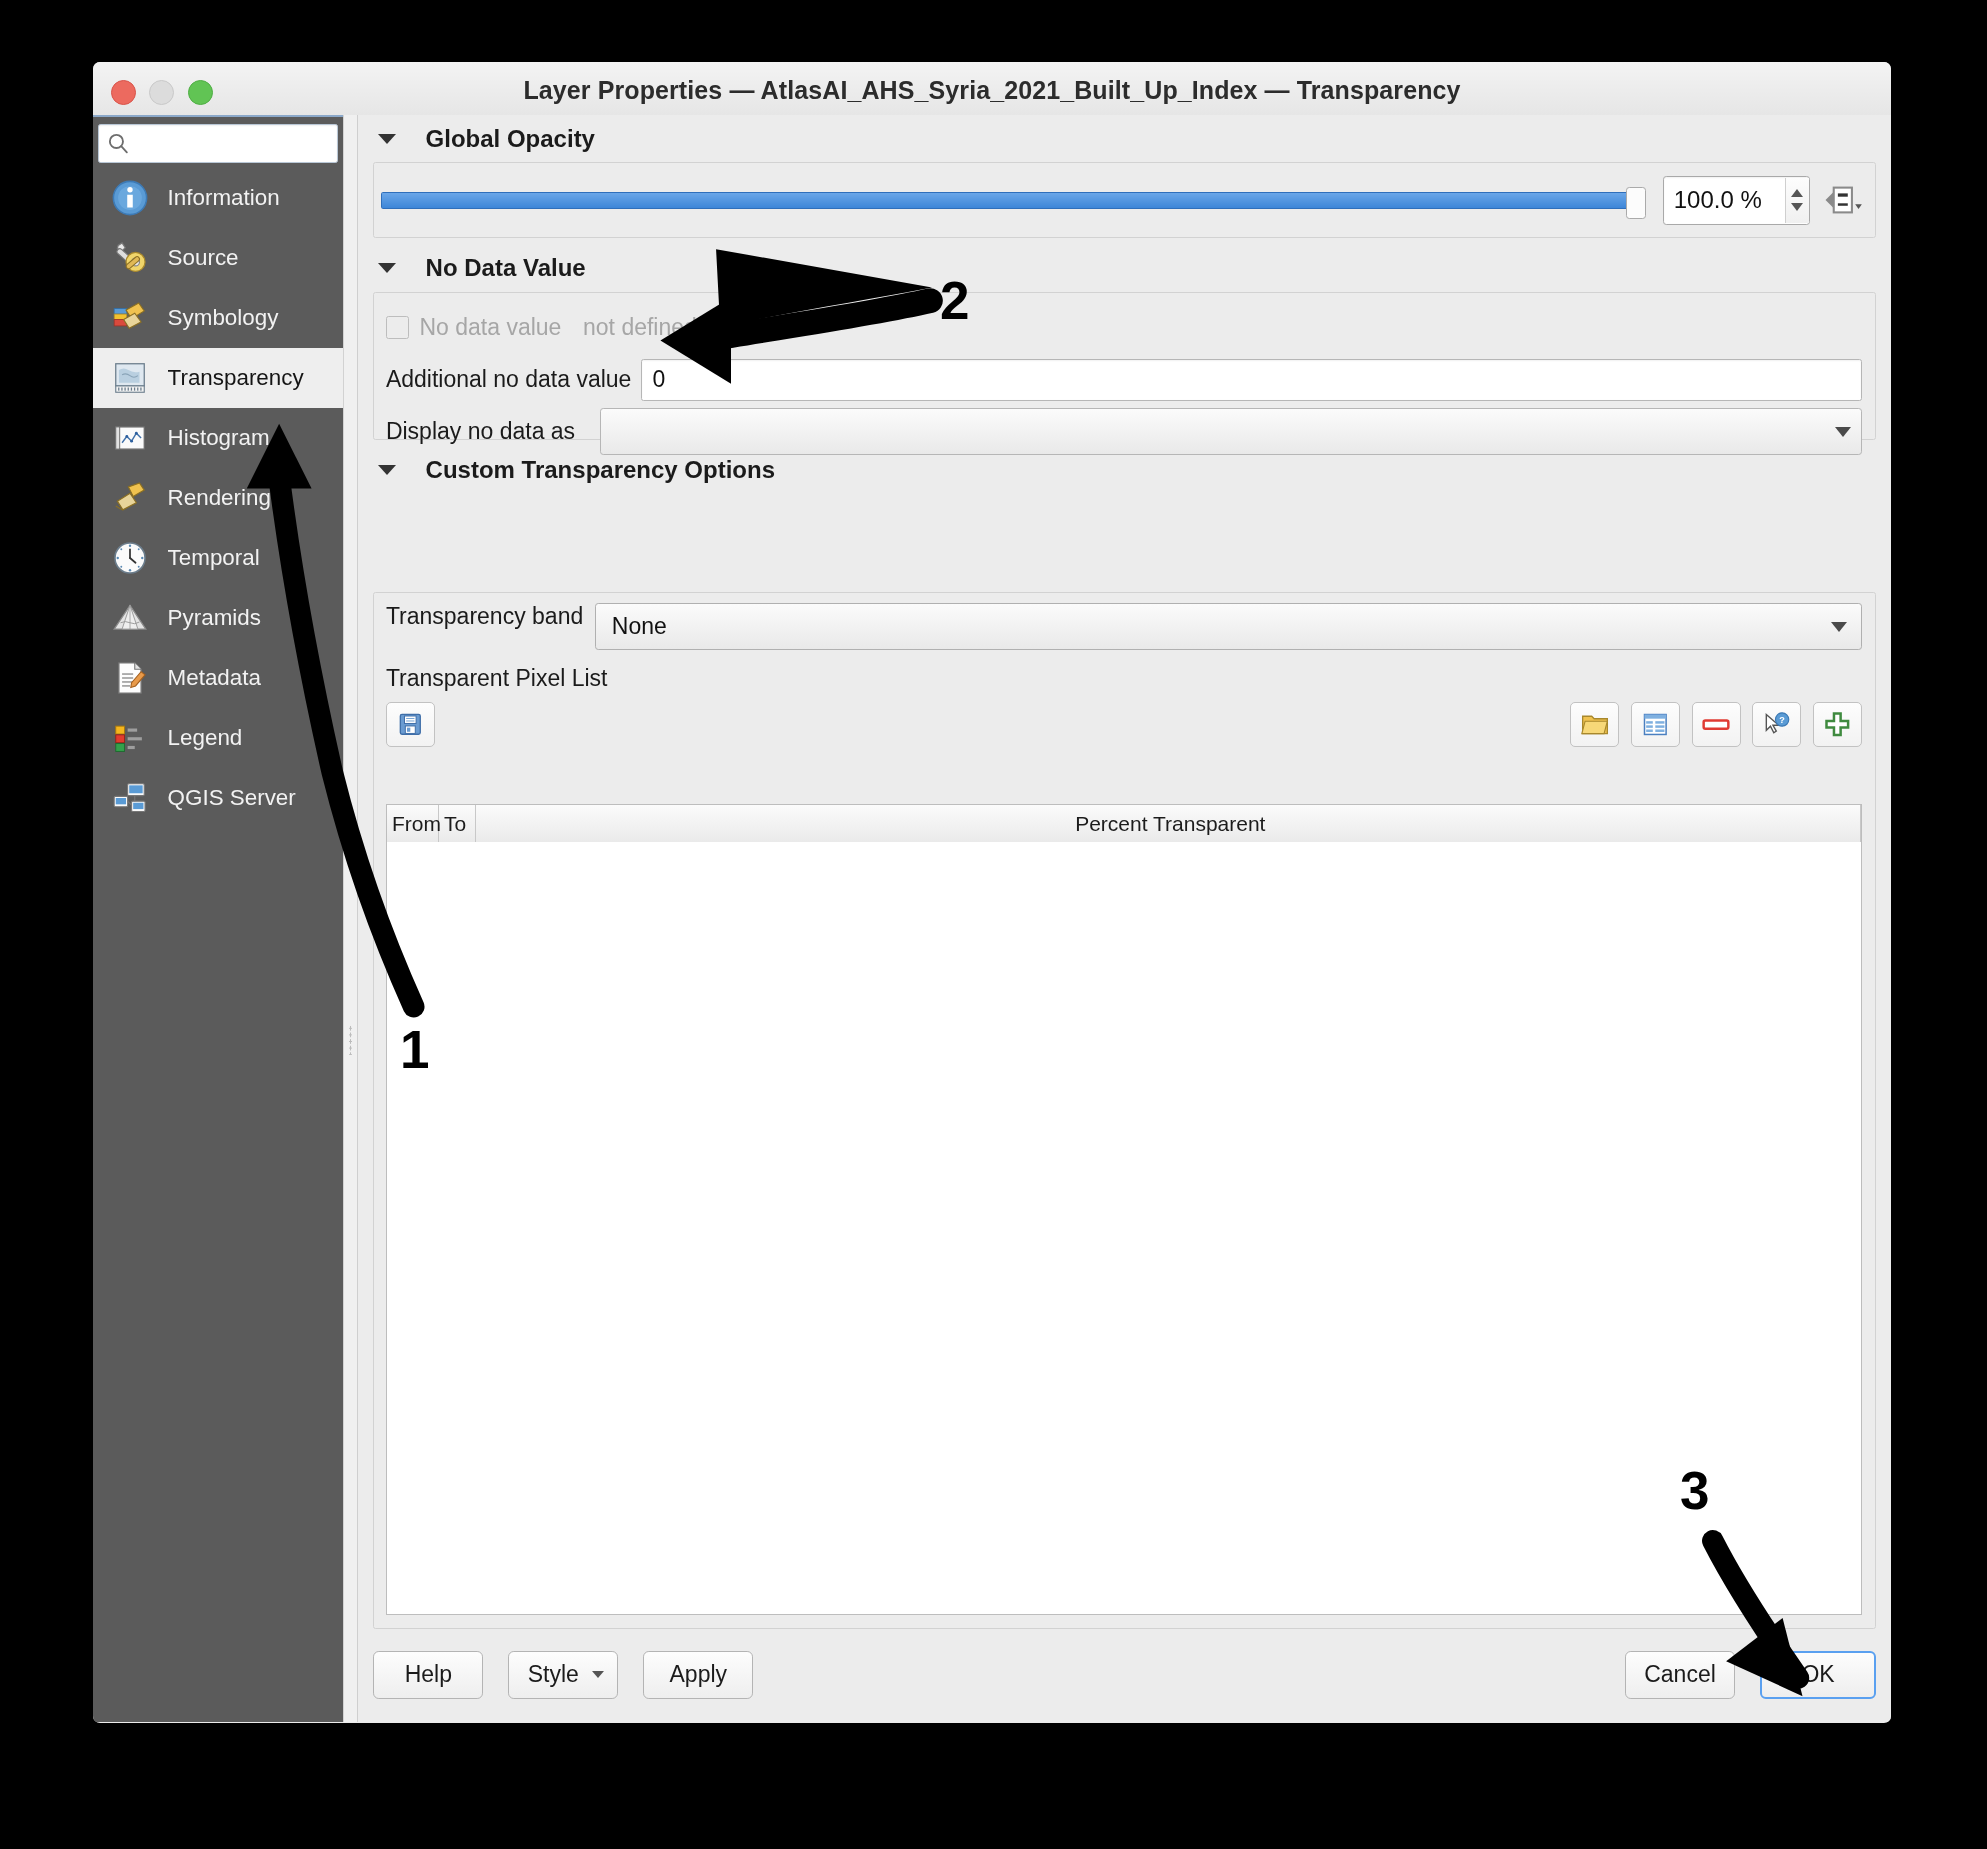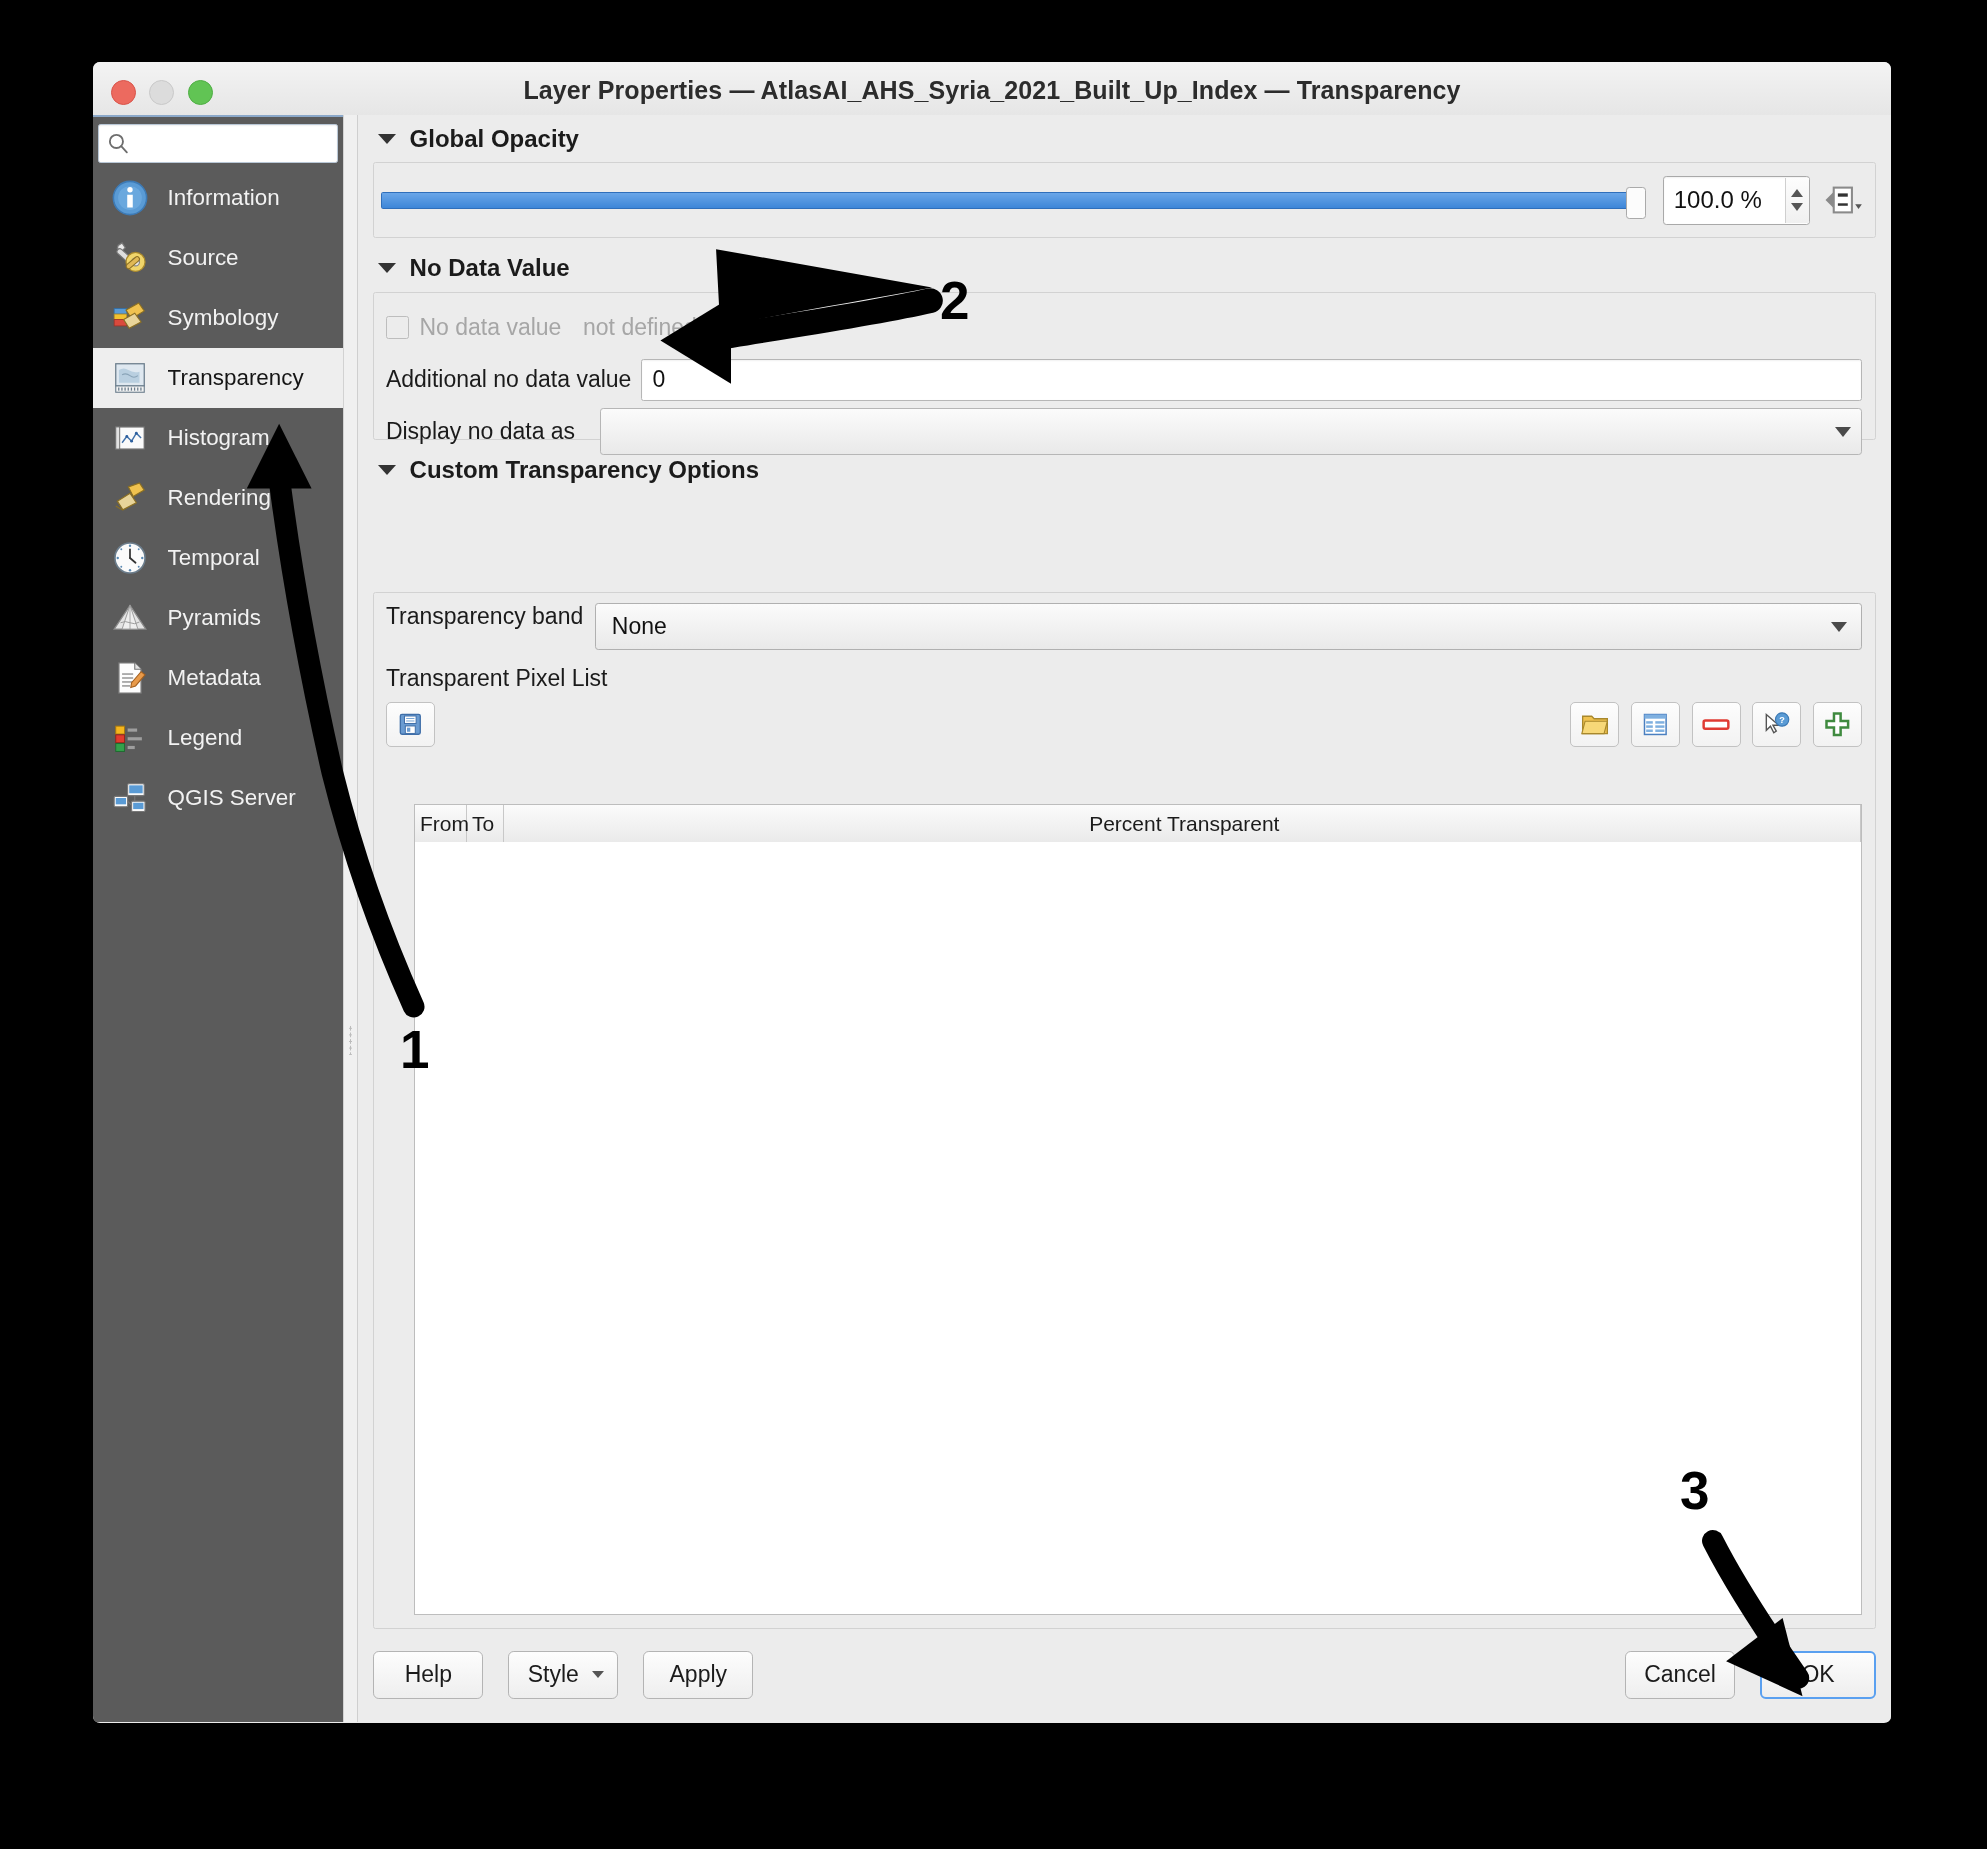--- a/index.html
+++ b/index.html
@@ -130,20 +130,21 @@
   }
 
   .section-head {
     display: flex;
     align-items: center;
     height: 47px;
     padding-left: 5px;
     font-size: 24px;
     font-weight: 700;
     color: #1b1b1b;
+    gap: 16px;
   }
   .tri {
     width: 0; height: 0;
     border-left: 9.1px solid transparent;
     border-right: 9.1px solid transparent;
     border-top: 10.8px solid #333;
     margin-right: 13.3px;
   }
   .panel {
     background: #ececec;
@@ -317,21 +318,20 @@
   #tool-right { display: flex; align-items: center; }
   #tool-right .tbtn { margin-right: 11.6px; }
   #tool-right .tbtn:last-child { margin-right: 0; }
 
   #pixel-table {
     position: absolute;
     left: 11.6px; right: 13.3px;
     top: 211px; bottom: 13.3px;
     background: #6d28d9;
     border: 0.8px solid #bdbdbd;
-    margin-left: 28px;
   }
   #table-header {
     display: flex;
     height: 37px;
     background: linear-gradient(#fbfbfb,#eaeaea);
     border-bottom: 0.8px solid #bbb;
     font-size: 21px;
     color: #1c1c1c;
   }
   #table-header .th {

